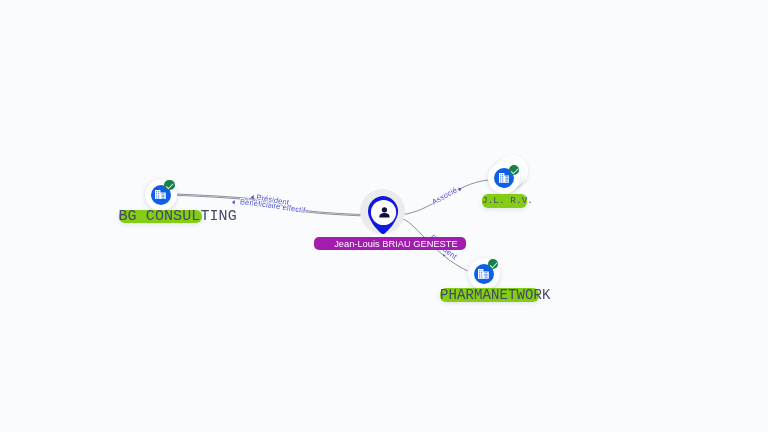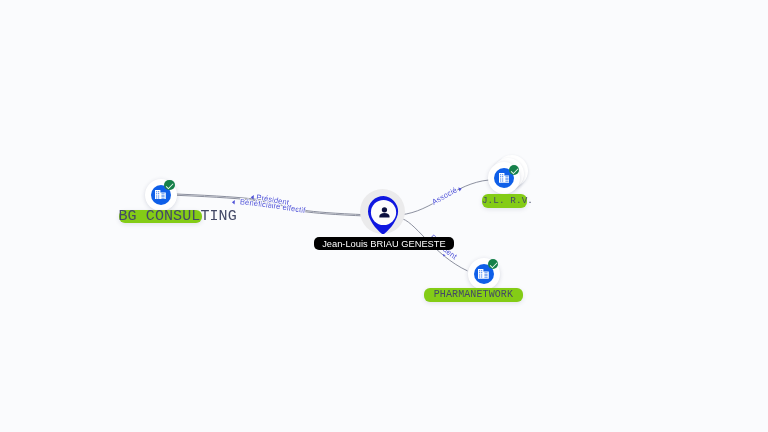--- a/index.html
+++ b/index.html
@@ -11,22 +11,22 @@
   .disc{position:absolute;border-radius:50%;background:#fff;
         box-shadow:0 1px 4px rgba(40,50,90,.17);}
   .disc.ghost{background:#fff;box-shadow:0 1px 3px rgba(40,50,90,.16);}
   .inner{position:absolute;border-radius:50%;background:#0f5fe8;}
   .inner svg{position:absolute;left:4.6px;top:5.15px;}
   .badge{position:absolute;border-radius:50%;background:#16804a;}
   .badge svg{position:absolute;left:0;top:0;}
   .nlabel{position:absolute;background:#84cc16;border-radius:6px;color:#434966;
           white-space:nowrap;text-align:center;letter-spacing:.1px;
           box-shadow:0 1.5px 4px rgba(60,70,110,.13);font-family:Liberation Mono, monospace;}
-  .plabel{position:absolute;background:#000000;border-radius:5px;color:#fff;
-          white-space:nowrap;text-align:center;}
+  .plabel{position:absolute;background:#a21caf;border-radius:5px;color:#fff;
+          white-space:nowrap;text-align:center;padding-left:12px;}
   .halo{position:absolute;border-radius:50%;background:#ebebec;}
 </style>
 </head>
 <body>
 
 <div id="graph">
 
   <svg class="layer" viewBox="0 0 768 432">
     <g fill="none" stroke="#707587" stroke-width="0.8">
       <path d="M176.2,194.0 C 343.2,200.9 230.7,209.3 367.6,214.8"></path>
@@ -102,21 +102,21 @@
     <div class="inner" style="left:473.9px;top:263.7px;width:20px;height:20px">
       <svg width="10.8" height="9.7" viewBox="0 0 108 97">
         <path fill="#fff" fill-rule="evenodd" d="M0 0h54v26h54v71H0V0zM12 12v10h10V12H12zm20 0v10h10V12H32zM12 33v10h10V33H12zm20 0v10h10V33H32zm32 2v8h32v-8H64zM12 54v10h10V54H12zm20 0v10h10V54H32zm32 2v8h32v-8H64zM12 75v10h10V75H12zm20 0v10h10V75H32zm32 2v8h32v-8H64z"></path>
       </svg>
     </div>
     <div class="badge" style="left:487.9px;top:258.8px;width:10.6px;height:10.6px">
       <svg width="11" height="11" viewBox="0 0 24 24">
           <path fill="#eefaf1" d="M9.55 17.4 5.3 13.15l-1.5 1.5 5.75 5.75L20.7 8.95l-1.5-1.5z"></path>
         </svg>
     </div>
-    <div class="nlabel" style="left:424px;top:288.3px;width:98.8px;height:13.3px;line-height:14.2px;font-size:10px">PHARMANETWORK</div>
+    <div class="nlabel" style="left:440px;top:288.3px;width:98.8px;height:13.3px;line-height:14.2px;font-size:14px">PHARMANETWORK</div>
   </div>
 
   <div class="node">
     <div class="halo" style="left:360px;top:188.5px;width:45px;height:45px"></div>
     <svg style="position:absolute;left:367.5px;top:195.8px" width="31.1" height="38.1" viewBox="0 0 31.1 38.1">
       <path fill="#0f17e0" d="M15.55 0A15.55 15.55 0 0 0 0 15.55c0 3.85 1.9 8.13 4.6 12.09 2.7 3.96 6.2 7.6 9.2 10.1a2.1 2.1 0 0 0 2.5 0c3-2.5 6.5-6.14 9.2-10.1 2.7-3.96 4.6-8.24 4.6-12.09A15.55 15.55 0 0 0 15.55 0z"></path>
       <circle cx="15.55" cy="16.5" r="12.6" fill="#fcfcfd"></circle>
       <g fill="#0b1040">
         <circle cx="16.45" cy="13.85" r="2.65"></circle>
         <path d="M16.45 16.9c-3.1 0-5.1 1.6-5.1 3.35v1.35h10.2V20.25c0-1.75-2-3.35-5.1-3.35z"></path>

